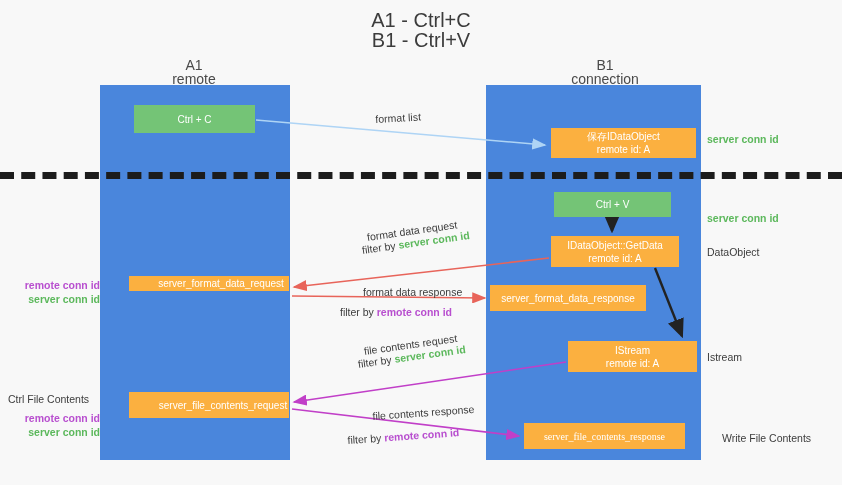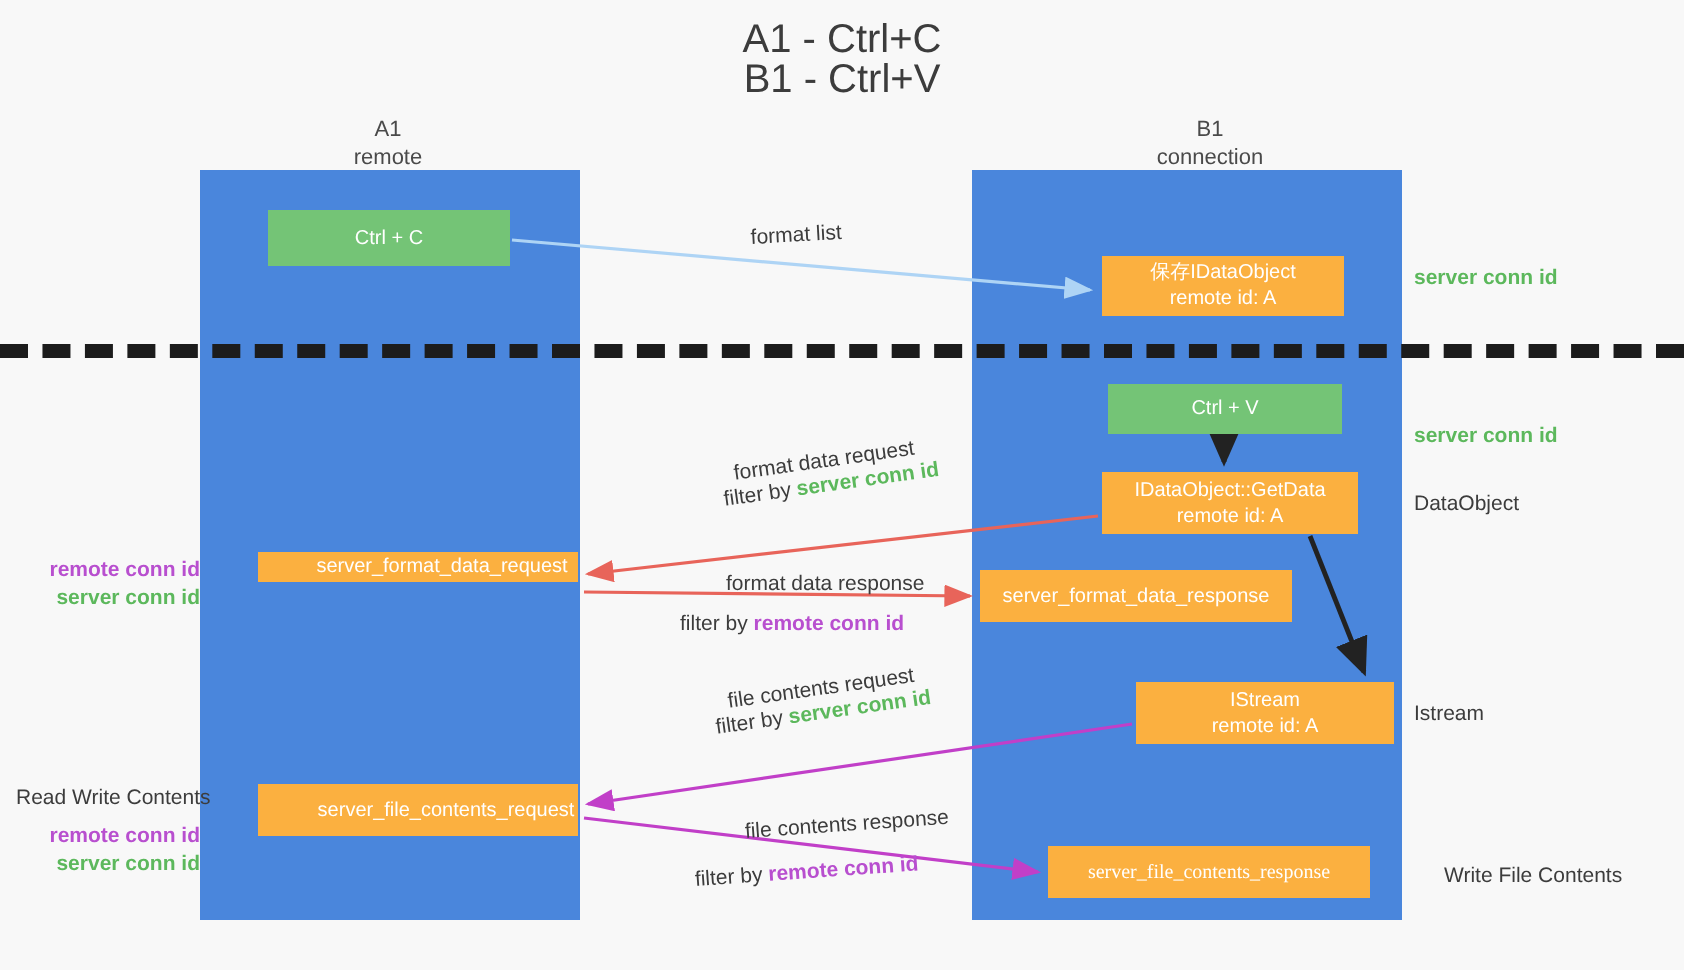--- a/index.html
+++ b/index.html
@@ -17,21 +17,21 @@
   #title{
     left:0;top:10px;width:842px;
     text-align:center;
     font-size:20px;color:#3c3c3c;
     line-height:20px;
     white-space:pre-line;
   }
 
   
   .col-head{
-    text-align:center;font-size:11px;color:#4a4a4a;
+    text-align:center;font-size:14px;color:#4a4a4a;
     line-height:14px;white-space:pre-line;
   }
   #head-a1{left:124px;top:58px;width:140px;}
   #head-b1{left:535px;top:58px;width:140px;}
 
   
   .lane{background:#4a86dc;}
   #lane-a1{left:100px;top:85px;width:190px;height:375px;}
   #lane-b1{left:486px;top:85px;width:215px;height:375px;}
 
@@ -41,21 +41,21 @@
     display:flex;flex-direction:column;
     align-items:center;justify-content:center;
     color:#ffffff;font-size:10px;line-height:13px;
     text-align:center;white-space:pre-line;
     padding:2px 4px;
   }
   .green{background:#74c476;}
   .orange{background:#fbb040;}
 
   #box-ctrlc{left:134px;top:105px;width:121px;height:28px;}
-  #box-idataobject{left:551px;top:128px;width:121px;height:30px;}
+  #box-idataobject{left:551px;top:128px;width:145px;height:30px;}
   #box-ctrlv{left:554px;top:192px;width:117px;height:25px;}
   #box-getdata{left:551px;top:236px;width:128px;height:31px;}
   #box-fmt-req{left:129px;top:276px;width:160px;height:15px;padding-left:28px;}
   #box-fmt-resp{left:490px;top:285px;width:156px;height:26px;}
   #box-istream{left:568px;top:341px;width:129px;height:31px;}
   #box-file-req{left:129px;top:392px;width:160px;height:26px;padding-left:32px;}
   #box-file-resp{left:524px;top:423px;width:161px;height:26px;font-family:Liberation Serif, serif;}
 
   
   #dashed{
@@ -164,21 +164,21 @@
   <div class="abs anno green-t" id="anno-scid-2">server conn id</div>
   <div class="abs anno plain" id="anno-dataobject">DataObject</div>
   <div class="abs anno plain" id="anno-istream">Istream</div>
   <div class="abs anno plain" id="anno-writefile">Write File Contents</div>
 
   <div class="abs anno" id="anno-left-1">
     <div class="purple-t">remote conn id</div>
     <div class="green-t">server conn id</div>
   </div>
 
-  <div class="abs anno plain" id="anno-readfile">Read Write Contents</div>
+  <div class="abs anno plain" id="anno-readfile">Ctrl File Contents</div>
 
   <div class="abs anno" id="anno-left-2">
     <div class="purple-t">remote conn id</div>
     <div class="green-t">server conn id</div>
   </div>
 
   <div class="abs arrlbl" id="lbl-formatlist">format list</div>
 
   <div class="abs arrlbl" id="lbl-fd-req">format data request</div>
   <div class="abs arrlbl" id="lbl-fd-req2"><span>filter by </span><span class="green-t">server conn id</span></div>

